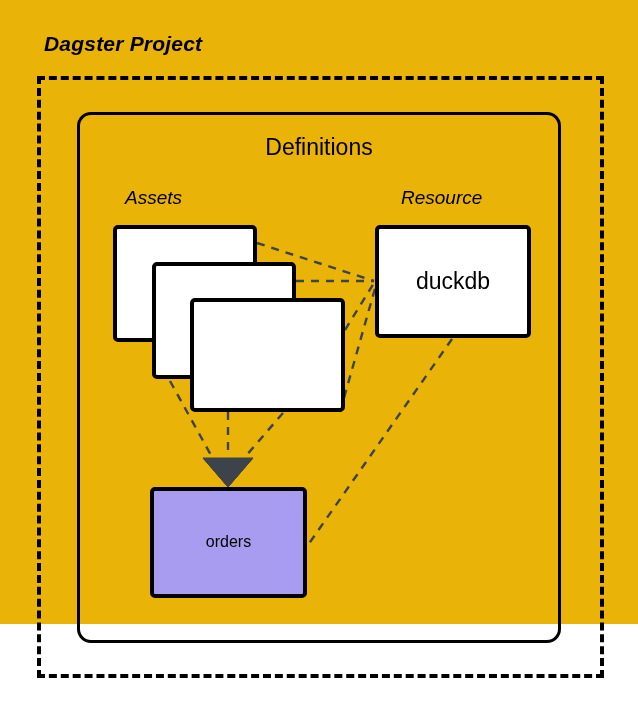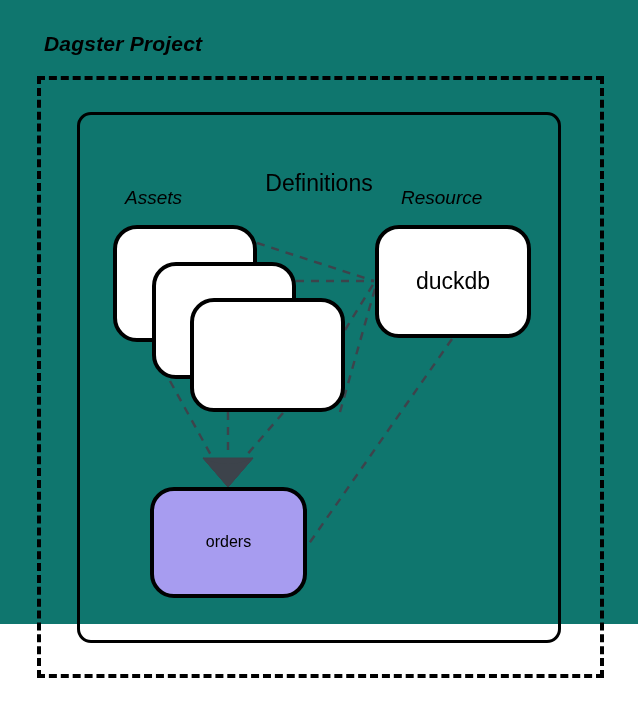--- a/index.html
+++ b/index.html
@@ -12,21 +12,21 @@
     width: 638px;
     height: 713px;
     font-family: "Liberation Sans", sans-serif;
     color: #000000;
     overflow: hidden;
   }
   #canvas {
     position: relative;
     width: 638px;
     height: 624px;
-    background: #0f766e;
+    background: #eab308;
   }
   #edges {
     position: absolute;
     left: 0;
     top: 0;
     width: 638px;
     height: 713px;
     pointer-events: none;
   }
 
@@ -67,40 +67,39 @@
     background: transparent;
   }
   .definitions-title {
     position: absolute;
     left: 77px;
     top: 134px;
     width: 484px;
     text-align: center;
     font-size: 23px;
     font-weight: 400;
-    margin-top: 36px;
   }
 
   
   .group-caption {
     position: absolute;
     font-size: 19px;
     font-style: italic;
     font-weight: 400;
     white-space: nowrap;
   }
   .caption-assets { left: 125px; top: 187px; }
   .caption-resource { left: 401px; top: 187px; }
 
   
   .node {
     position: absolute;
     box-sizing: border-box;
     border: 4px solid #000000;
-    border-radius: 24px;
+    border-radius: 5px;
     background: #ffffff;
     display: flex;
     align-items: center;
     justify-content: center;
     text-align: center;
     font-size: 23px;
     line-height: 1.25;
   }
 
   

